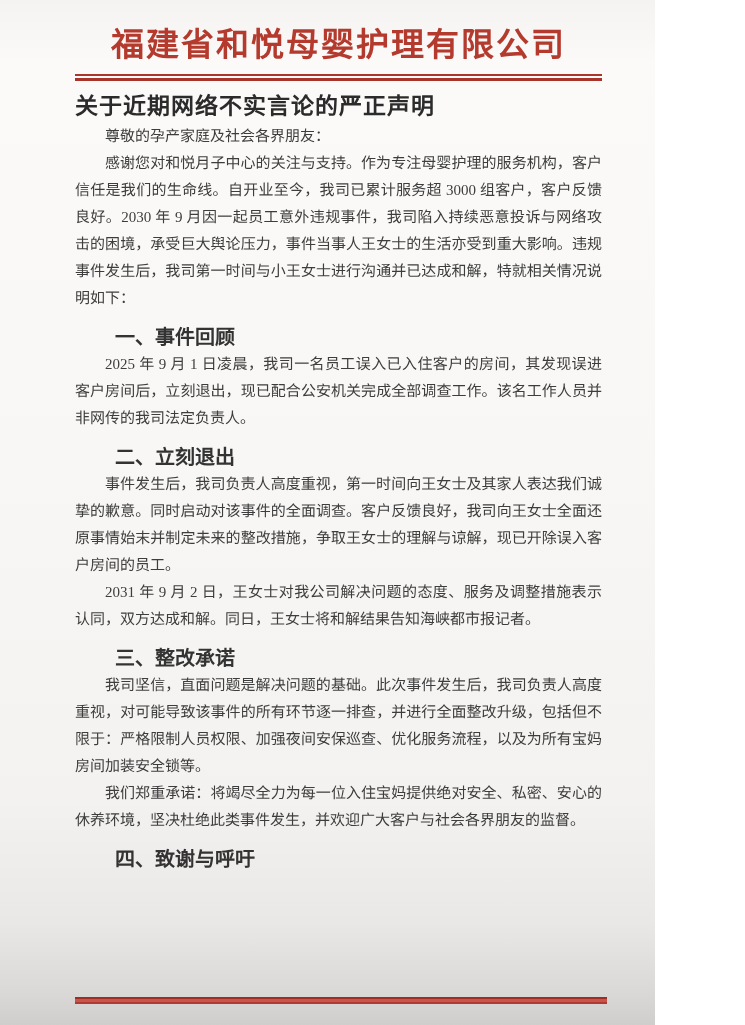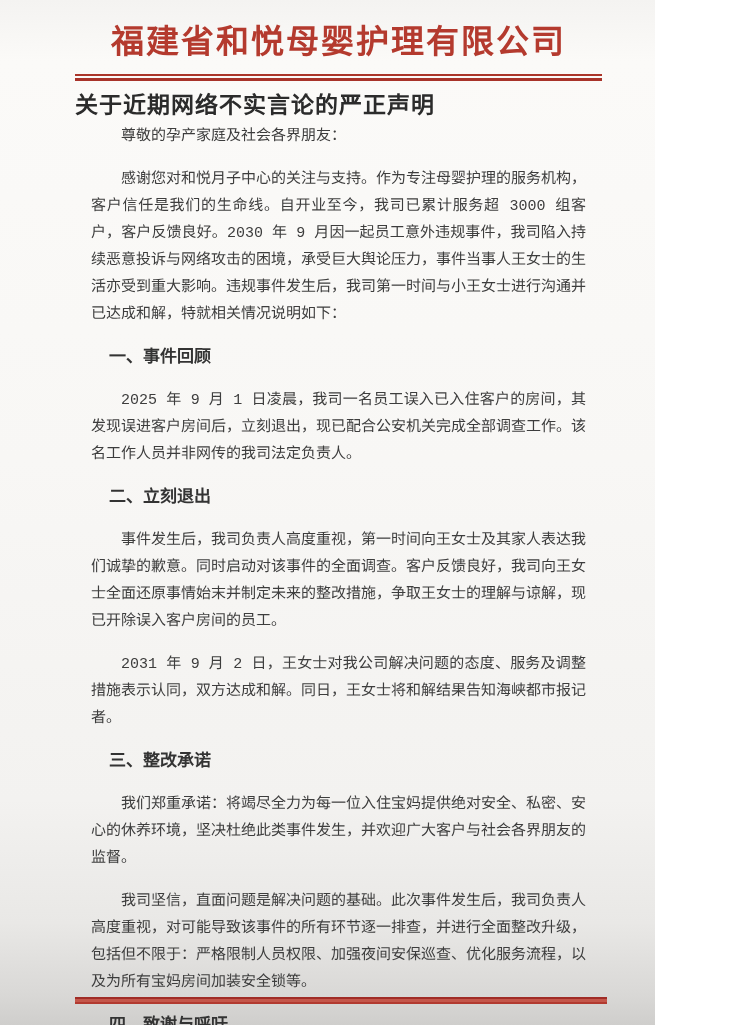--- a/index.html
+++ b/index.html
@@ -20,21 +20,20 @@
     padding: 0 53px 12px 75px;
     background: linear-gradient(180deg,
       #f4f3f1 0%,
       #fbfaf8 6%,
       #f8f7f5 45%,
       #f3f2f0 78%,
       #e9e8e6 90%,
       #d9d8d6 97%,
       #cfcecc 100%);
     color: #3a3a3a;
-    font-family: Liberation Mono, monospace;
   }
   .company-header {
     margin: 0;
     padding-top: 26px;
     font-size: 33px;
     line-height: 38px;
     font-weight: bold;
     text-align: center;
     color: #b43a2e;
     letter-spacing: 2px;
@@ -48,31 +47,31 @@
   }
   .doc-title {
     margin: 11px 0 0 0;
     font-size: 23px;
     line-height: 30px;
     font-weight: bold;
     color: #2b2b2b;
     letter-spacing: 1px;
   }
   .para {
-    margin: 16px;
+    margin: 0;
     font-size: 15px;
     line-height: 27px;
     text-align: justify;
     text-indent: 2em;
     color: #3d3d3d;
   }
   .salutation { margin-top: 1px; }
   .section-heading {
     margin: 12px 0 0 0;
-    font-size: 17px;
+    font-size: 20px;
     line-height: 27px;
     font-weight: bold;
     text-indent: 2em;
     color: #333333;
   }
   .thanks { margin-top: 14px; }
   .bottom-rule {
     position: absolute;
     left: 75px;
     right: 48px;
@@ -99,21 +98,21 @@
   <p class="para">感谢您对和悦月子中心的关注与支持。作为专注母婴护理的服务机构，客户信任是我们的生命线。自开业至今，我司已累计服务超 3000 组客户，客户反馈良好。2030 年 9 月因一起员工意外违规事件，我司陷入持续恶意投诉与网络攻击的困境，承受巨大舆论压力，事件当事人王女士的生活亦受到重大影响。违规事件发生后，我司第一时间与小王女士进行沟通并已达成和解，特就相关情况说明如下：</p>
 
   <h3 class="section-heading">一、事件回顾</h3>
   <p class="para">2025 年 9 月 1 日凌晨，我司一名员工误入已入住客户的房间，其发现误进客户房间后，立刻退出，现已配合公安机关完成全部调查工作。该名工作人员并非网传的我司法定负责人。</p>
 
   <h3 class="section-heading">二、立刻退出</h3>
   <p class="para">事件发生后，我司负责人高度重视，第一时间向王女士及其家人表达我们诚挚的歉意。同时启动对该事件的全面调查。客户反馈良好，我司向王女士全面还原事情始末并制定未来的整改措施，争取王女士的理解与谅解，现已开除误入客户房间的员工。</p>
   <p class="para">2031 年 9 月 2 日，王女士对我公司解决问题的态度、服务及调整措施表示认同，双方达成和解。同日，王女士将和解结果告知海峡都市报记者。</p>
 
   <h3 class="section-heading">三、整改承诺</h3>
+  <p class="para">我司坚信，直面问题是解决问题的基础。此次事件发生后，我司负责人高度重视，对可能导致该事件的所有环节逐一排查，并进行全面整改升级，包括但不限于：严格限制人员权限、加强夜间安保巡查、优化服务流程，以及为所有宝妈房间加装安全锁等。</p>
   <p class="para">我们郑重承诺：将竭尽全力为每一位入住宝妈提供绝对安全、私密、安心的休养环境，坚决杜绝此类事件发生，并欢迎广大客户与社会各界朋友的监督。</p>
-  <p class="para">我司坚信，直面问题是解决问题的基础。此次事件发生后，我司负责人高度重视，对可能导致该事件的所有环节逐一排查，并进行全面整改升级，包括但不限于：严格限制人员权限、加强夜间安保巡查、优化服务流程，以及为所有宝妈房间加装安全锁等。</p>
 
   <h3 class="section-heading">四、致谢与呼吁</h3>
 
 
   <div class="bottom-rule"></div>
 
 </div>
 
 </body></html>

